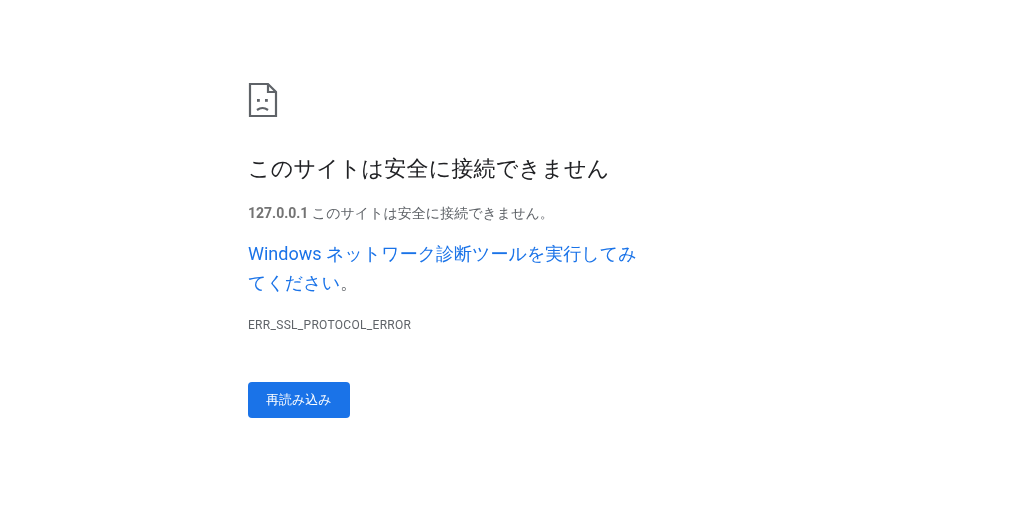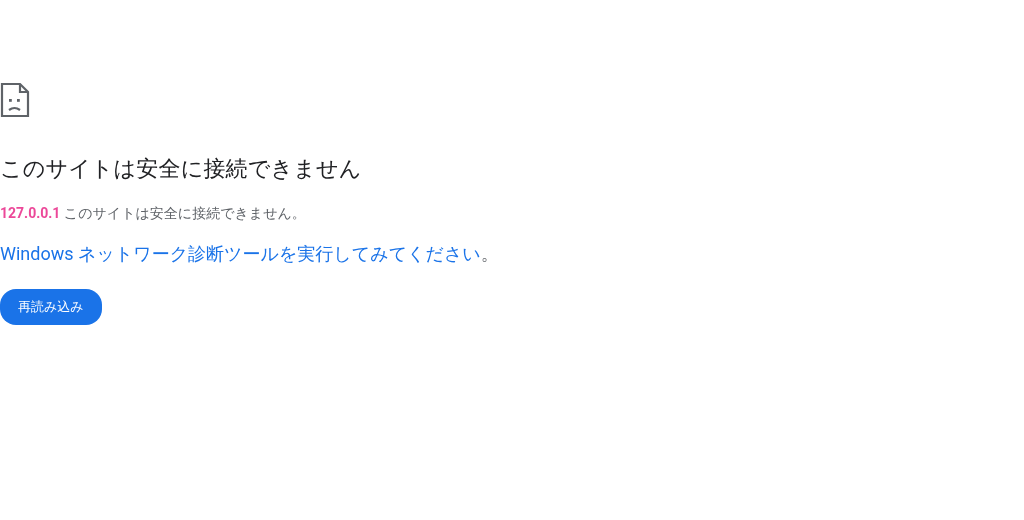--- a/index.html
+++ b/index.html
@@ -9,20 +9,21 @@
     }
     body {
       width: 1024px;
       height: 520px;
       background: #fff;
       font-family: 'Segoe UI', Roboto, 'Helvetica Neue', Arial, sans-serif;
       color: #202124;
     }
     .container {
       padding-top: 82px;
+      padding-left: 248px;
       max-width: 640px;
     }
     .icon-wrap {
       margin-bottom: 36px;
     }
     .icon-wrap svg {
       display: block;
     }
     h1.title {
       font-size: 22px;
@@ -32,21 +33,21 @@
       letter-spacing: 0.2px;
     }
     .message {
       font-size: 14px;
       color: #5f6368;
       margin-bottom: 16px;
       line-height: 1.6;
     }
     .message strong {
       font-weight: 700;
-      color: #ec4899;
+      color: #737373;
     }
     .suggestion {
       font-size: 18px;
       color: #5f6368;
       margin-bottom: 20px;
       line-height: 1.6;
     }
     .suggestion a {
       color: #1a73e8;
       text-decoration: none;
@@ -54,21 +55,21 @@
     .error-code {
       font-size: 12px;
       color: #5f6368;
       margin-bottom: 50px;
       letter-spacing: 0.3px;
     }
     .reload-btn {
       background: #1a73e8;
       color: #fff;
       border: none;
-      border-radius: 16px;
+      border-radius: 4px;
       font-size: 13px;
       padding: 9px 18px;
       cursor: pointer;
     }
   </style>
 </head>
 <body>
 
 <div class="container">
   <div class="icon-wrap">
@@ -84,15 +85,16 @@
   <h1 class="title">このサイトは安全に接続できません</h1>
 
   <p class="message">
     <strong>127.0.0.1</strong><span> このサイトは安全に接続できません。</span>
   </p>
 
   <p class="suggestion">
     <a href="#">Windows ネットワーク診断ツールを実行してみてください</a><span>。</span>
   </p>
 
+  <p class="error-code">ERR_SSL_PROTOCOL_ERROR</p>
 
   <button class="reload-btn">再読み込み</button>
 </div>
 
 </body></html>

